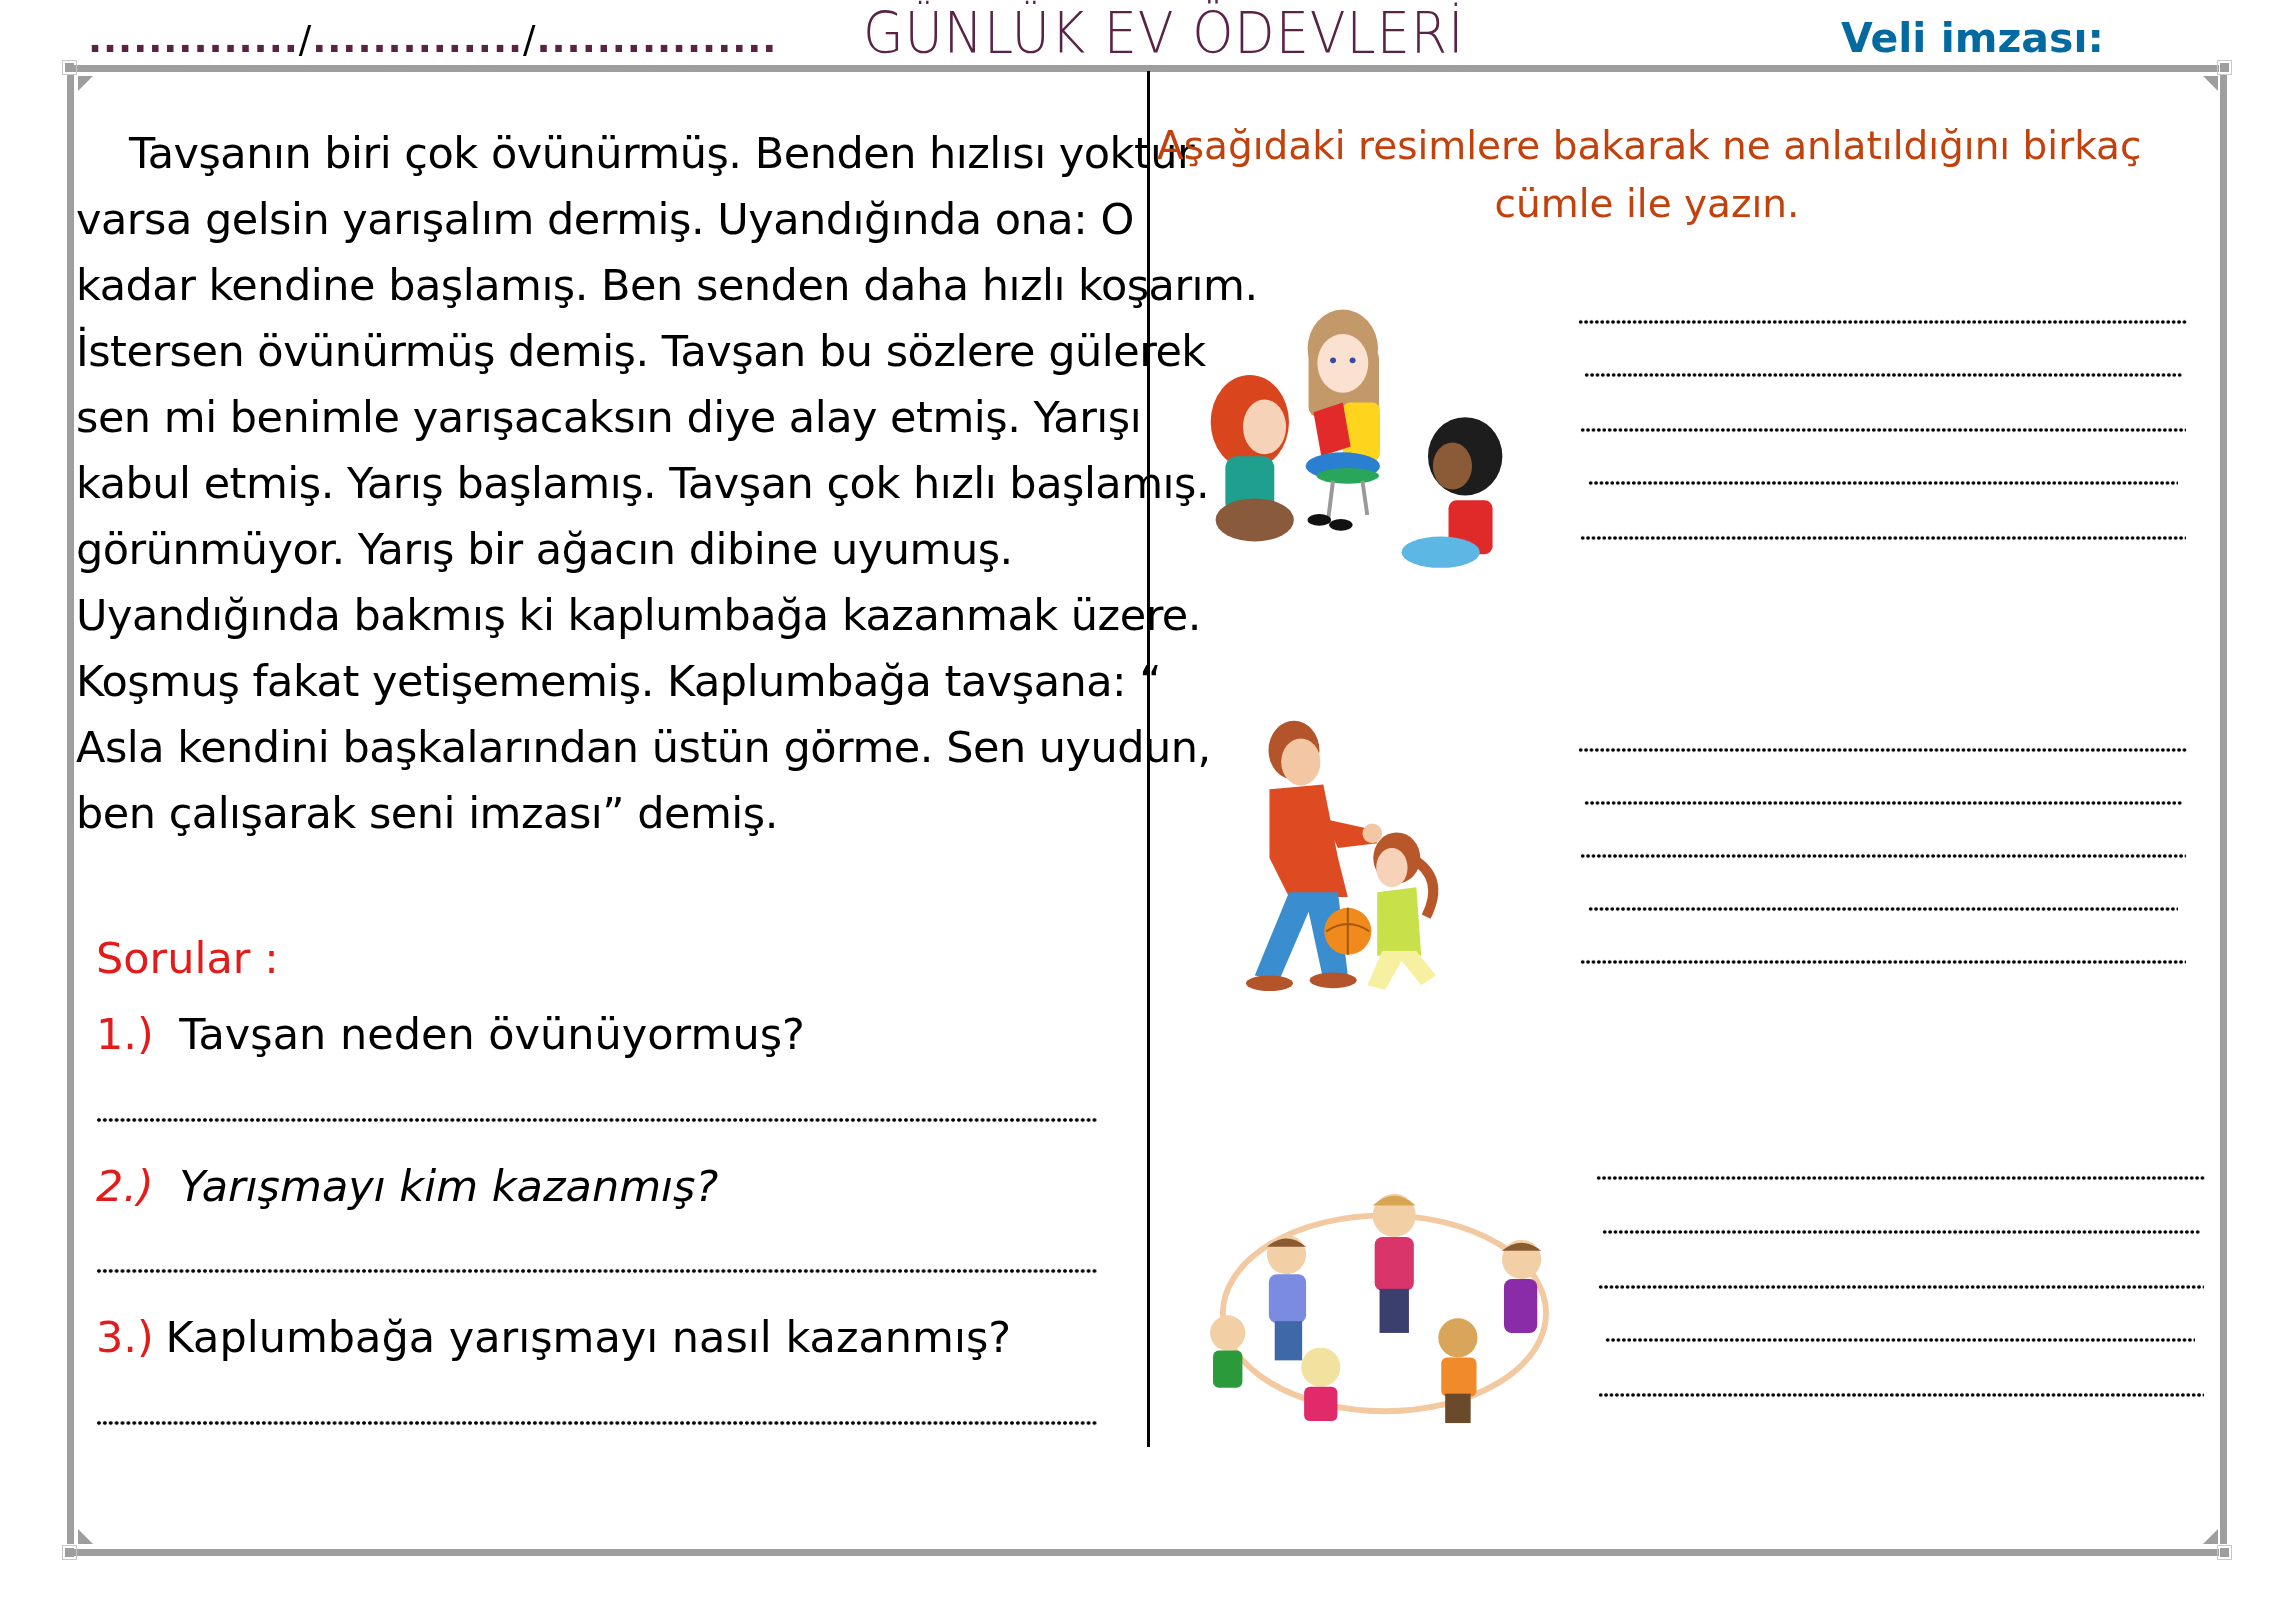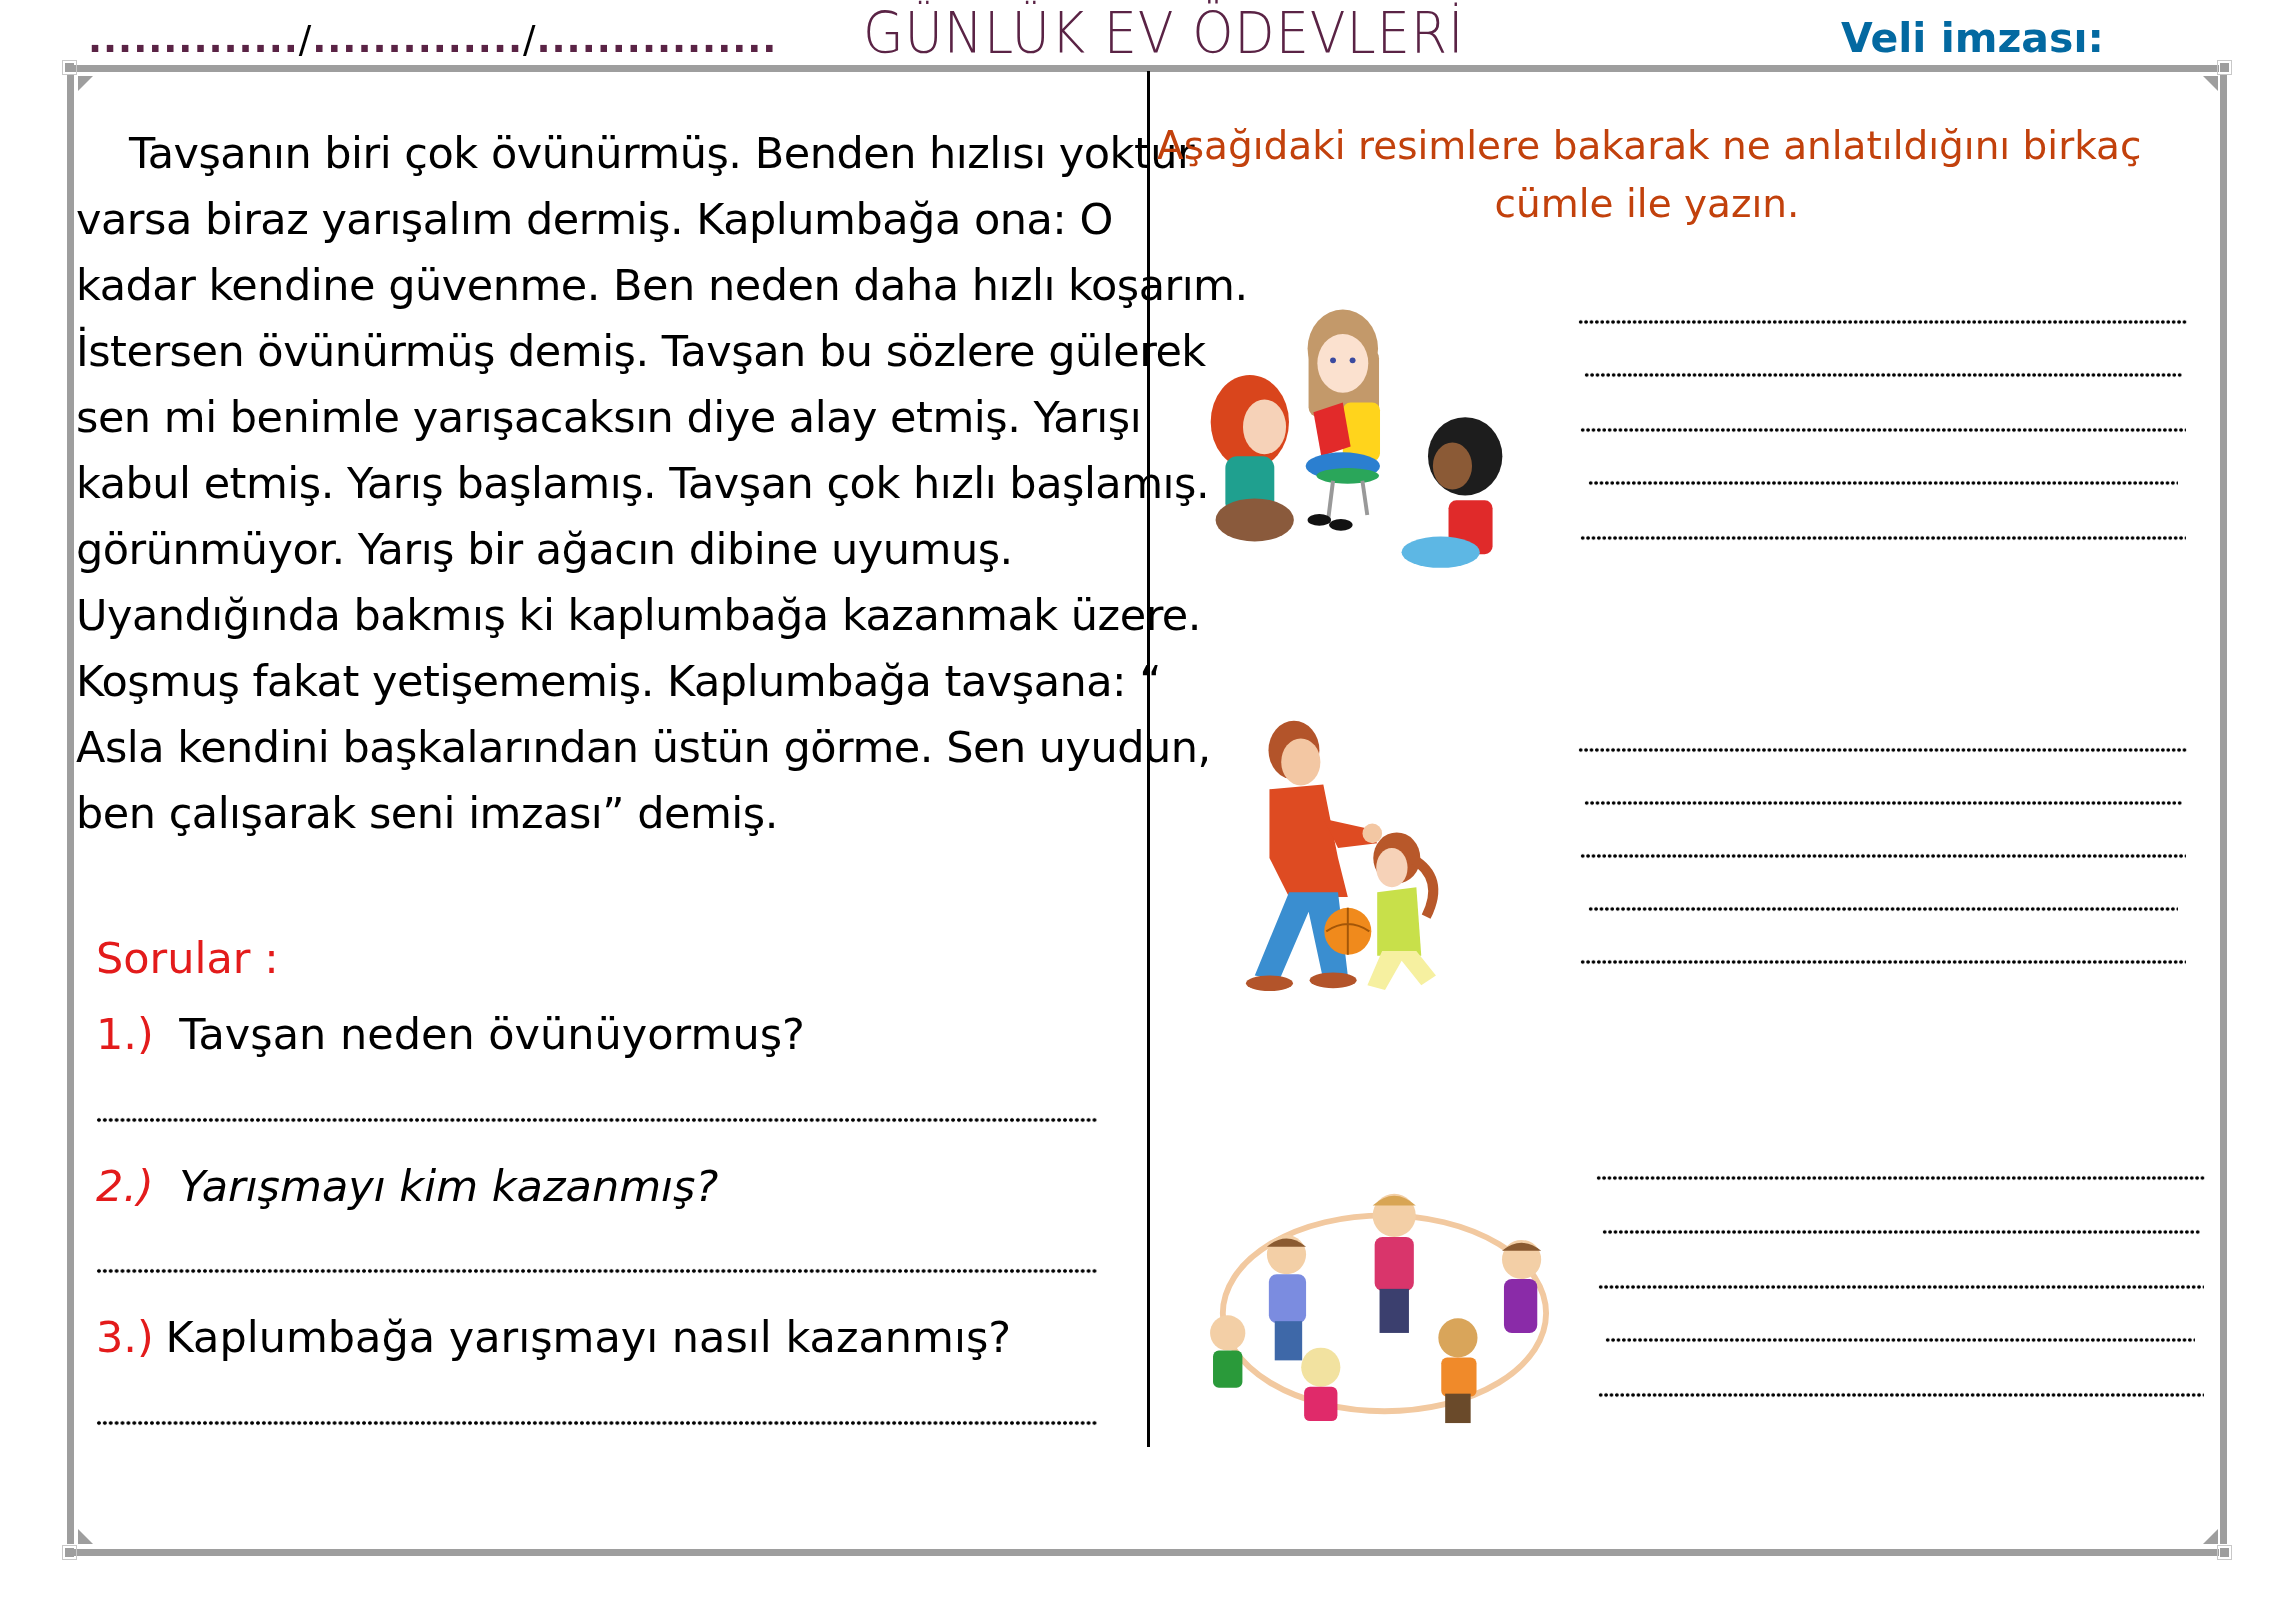--- a/index.html
+++ b/index.html
@@ -67,22 +67,22 @@
 <div class="abs corner" style="left:2220px;top:1548px;"></div>
 <div class="abs tri tri-tl"></div>
 <div class="abs tri tri-tr"></div>
 <div class="abs tri tri-bl"></div>
 <div class="abs tri tri-br"></div>
 
 <div class="abs divider"></div>
 
 <div class="abs story">
   <div class="story-line first">Tavşanın biri çok övünürmüş. Benden hızlısı yoktur</div>
-  <div class="story-line">varsa biraz yarışalım dermiş. Kaplumbağa ona: O</div>
-  <div class="story-line">kadar kendine güvenme. Ben neden daha hızlı koşarım.</div>
+  <div class="story-line">varsa gelsin yarışalım dermiş. Uyandığında ona: O</div>
+  <div class="story-line">kadar kendine başlamış. Ben senden daha hızlı koşarım.</div>
   <div class="story-line">İstersen övünürmüş demiş. Tavşan bu sözlere gülerek</div>
   <div class="story-line">sen mi benimle yarışacaksın diye alay etmiş. Yarışı</div>
   <div class="story-line">kabul etmiş. Yarış başlamış. Tavşan çok hızlı başlamış.</div>
   <div class="story-line">görünmüyor. Yarış bir ağacın dibine uyumuş.</div>
   <div class="story-line">Uyandığında bakmış ki kaplumbağa kazanmak üzere.</div>
   <div class="story-line">Koşmuş fakat yetişememiş. Kaplumbağa tavşana: “</div>
   <div class="story-line">Asla kendini başkalarından üstün görme. Sen uyudun,</div>
   <div class="story-line">ben çalışarak seni imzası” demiş.</div>
 </div>
 

